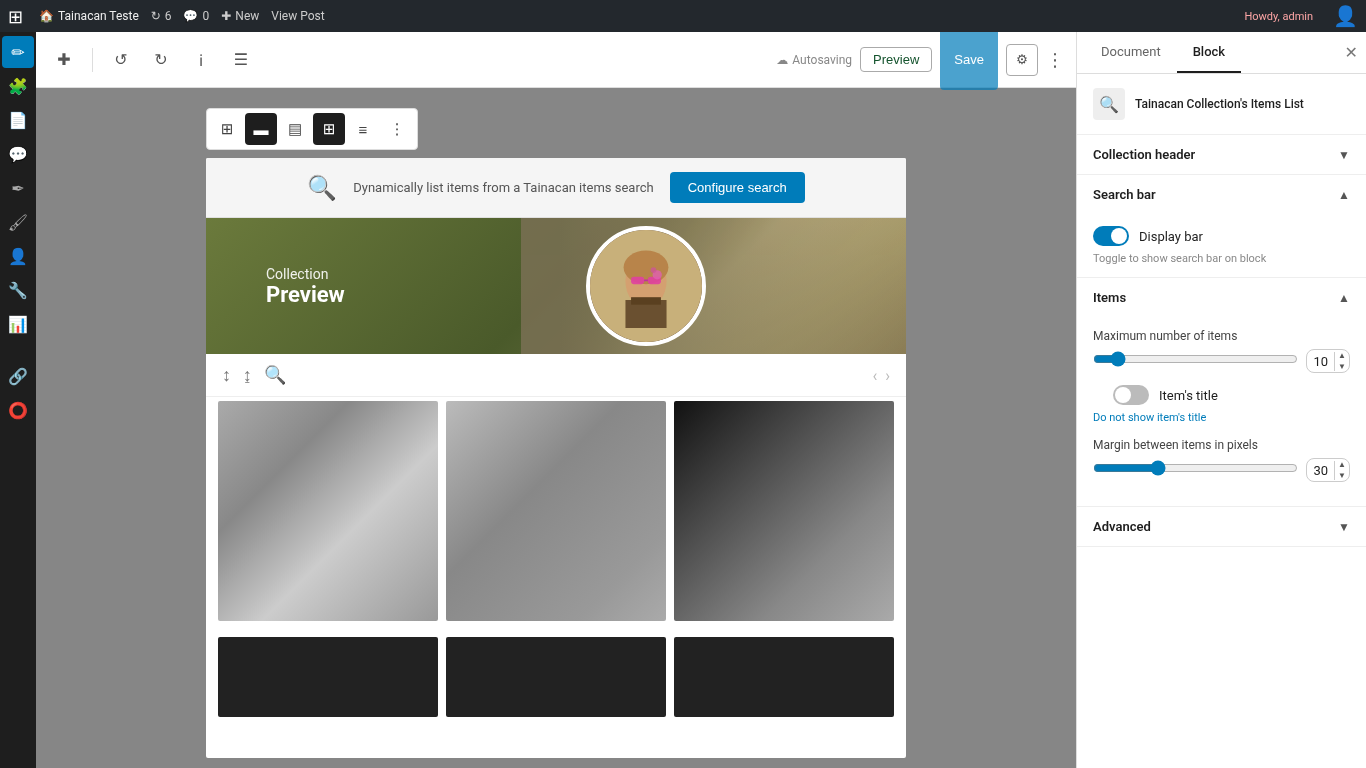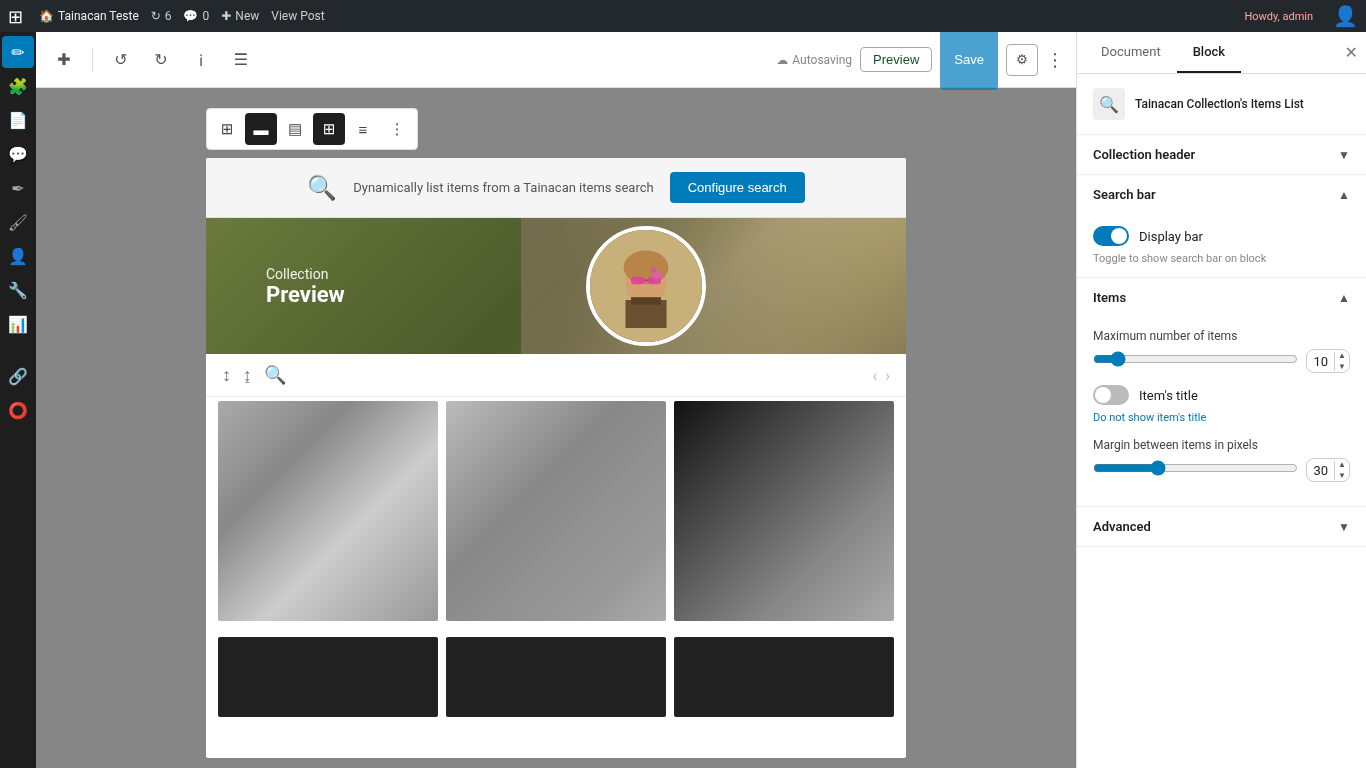--- a/index.html
+++ b/index.html
@@ -537,21 +537,21 @@
           </div>
           <div class="num-input-val">
             <span class="num-val">10</span>
             <div class="num-arrows">
               <button class="num-arrow">▲</button>
               <button class="num-arrow">▼</button>
             </div>
           </div>
         </div>
 
-        <div class="toggle-row" style="margin-top:8px;">
+        <div class="toggle-row" style="margin-top:8px;margin-left:20px;">
           <div class="toggle off">
             <div class="toggle-thumb"></div>
           </div>
           <span class="toggle-label">Item's title</span>
         </div>
         <div class="hint-text">Do not show item's title</div>
 
         <div class="field-label" style="margin-top:14px;">Margin between items in pixels</div>
         <div class="number-input-row">
           <div class="slider-wrap">

